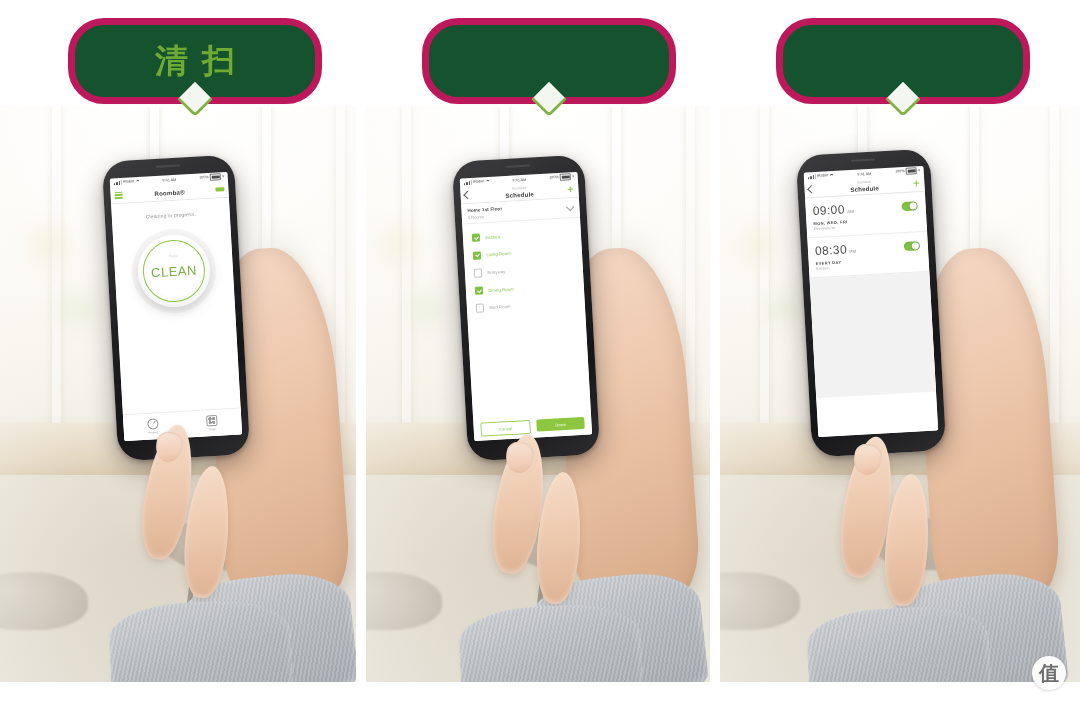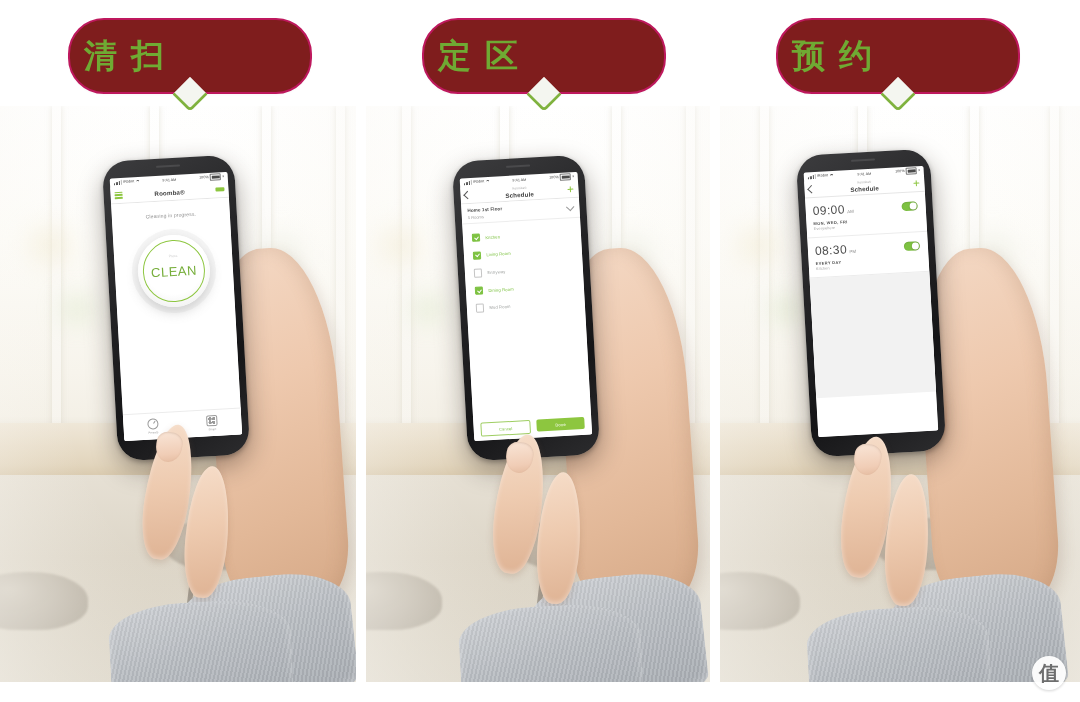--- a/index.html
+++ b/index.html
@@ -236,22 +236,22 @@
   }
   .toggle::after{
     content:"";position:absolute;right:.8px;top:.8px;width:7.4px;height:7.4px;border-radius:50%;
     background:#fff;box-shadow:0 .5px 1.5px rgba(0,0,0,.3);
   }
   .sched-fill{flex:1;background:#f2f2f2;}
 
   
   .callout{
     position:absolute;top:18px;height:72px;
-    background:#7f1d1d;border:2px solid #be185d;border-radius:36px;
-    display:flex;align-items:center;justify-content:flex-start;
+    background:#14532d;border:7px solid #be185d;border-radius:36px;
+    display:flex;align-items:center;justify-content:center;
     box-shadow:0 1px 2px rgba(0,0,0,.03);
   }
   .callout .txt{
     font-size:33px;color:#6faa33;letter-spacing:14px;text-indent:14px;
     font-family:"DejaVu Sans","Liberation Sans",sans-serif;font-weight:600;
   }
   .callout .tail,.callout .tail-in{
     position:absolute;left:50%;width:22px;height:22px;
   }
   .callout .tail{
@@ -563,25 +563,23 @@
     <div class="nail" style="left:134px;top:338px;width:27px;height:31px;transform:rotate(8deg)"></div>
     <div class="finger" style="left:166px;top:368px;width:42px;height:132px;transform:rotate(4deg)"></div>
     <div class="sleeve" style="left:88px;top:502px;width:182px;height:110px;transform:rotate(-3deg)"></div>
   </div>
 
   <div class="callout" id="callout-1">
     <span class="txt">清扫</span>
     <span class="tail"></span>
   </div>
   <div class="callout" id="callout-2">
-    <span class="txt">定区</span>
     <span class="tail"></span>
   </div>
   <div class="callout" id="callout-3">
-    <span class="txt">预约</span>
     <span class="tail"></span>
   </div>
 
   <div id="watermark">
     <span class="wm-logo">值</span>
   </div>
 
 </div>
 
 </body></html>

